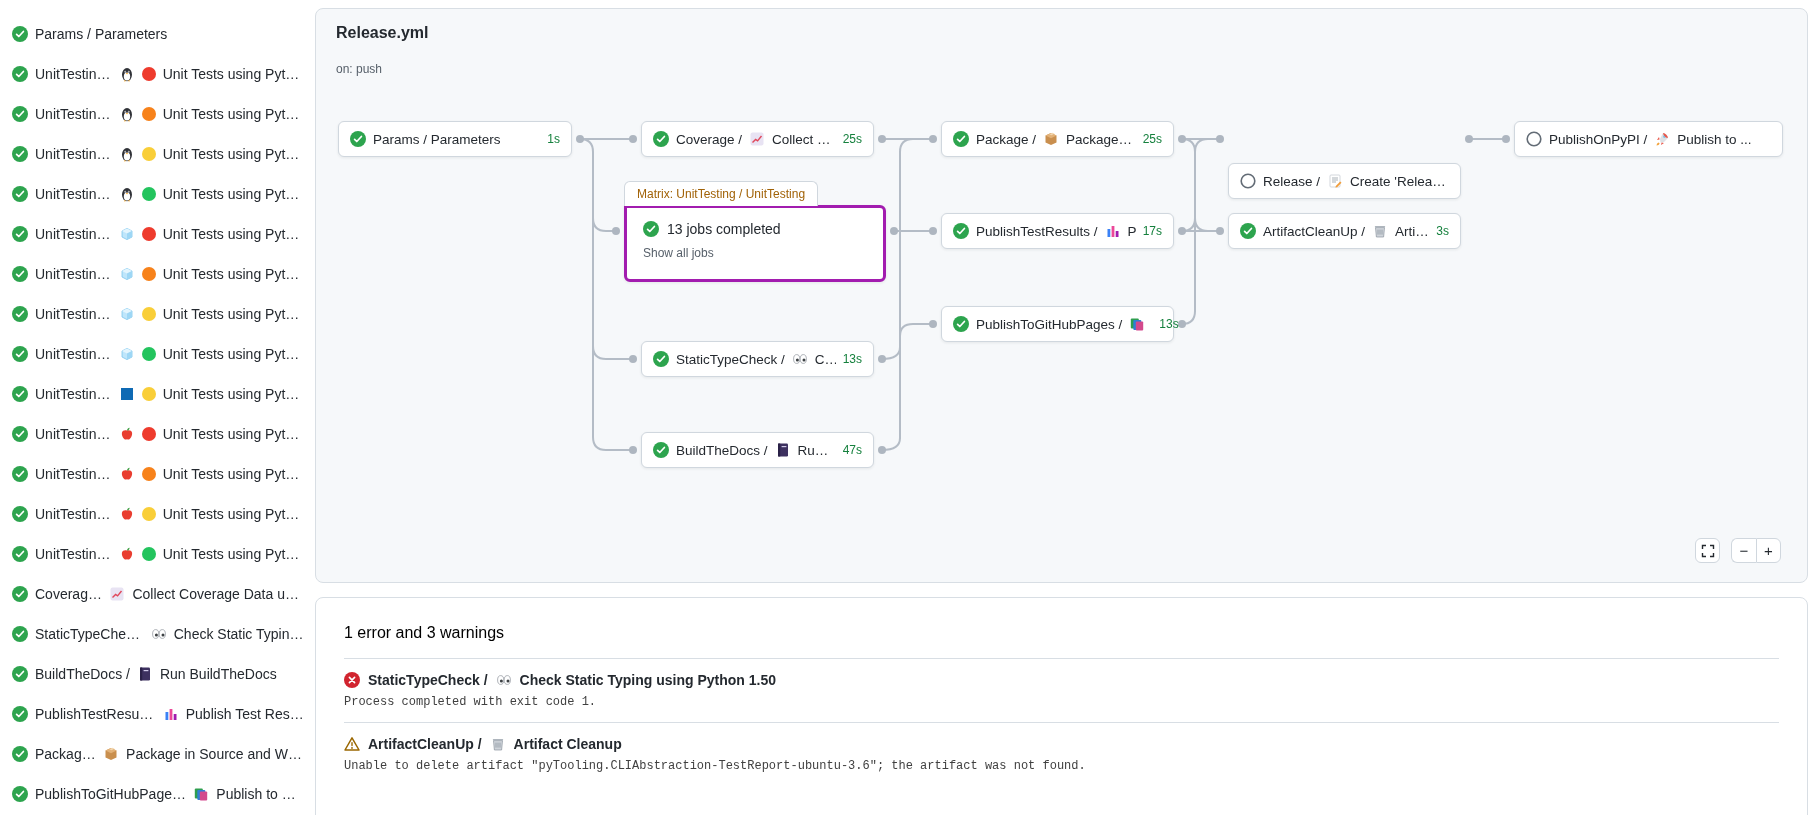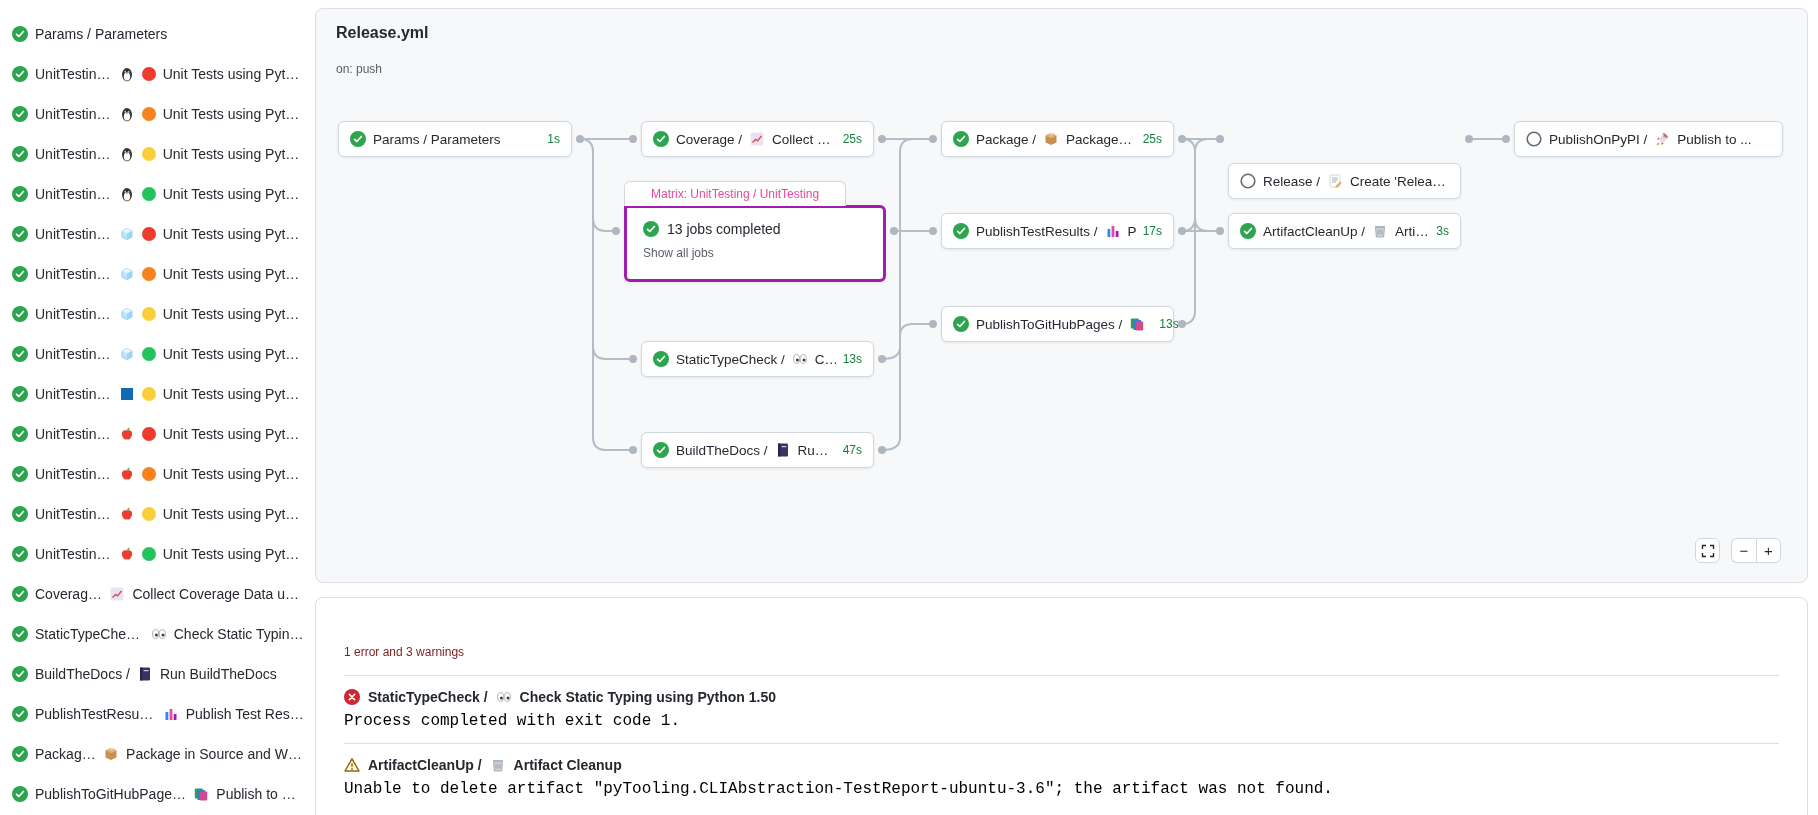--- a/index.html
+++ b/index.html
@@ -22,42 +22,42 @@
   .gtitle h1{margin:0;font-size:16px;font-weight:700;color:#24292f}
   .gtitle .trigger{margin-top:20px;font-size:12px;color:#57606a}
   .edges{position:absolute;left:0;top:0;width:1491px;height:573px}
   .node{position:absolute;height:36px;box-sizing:border-box;background:#fff;border:1px solid #d0d7de;border-radius:6px;
     box-shadow:0 1px 3px rgba(31,35,40,.08);display:flex;align-items:center;gap:7px;padding:0 11px;
     font-size:13.5px;white-space:nowrap;cursor:pointer}
   .n-name{flex:none}
   .n-step{overflow:hidden;text-overflow:ellipsis}
   .n-dur{margin-left:auto;flex:none;color:#15803d;font-size:12px}
   .matrix-tab{position:absolute;left:308px;top:172px;height:25px;box-sizing:border-box;background:#fff;
-    border:1px solid #d0d7de;border-bottom:none;border-radius:6px 6px 0 0;padding:0 26px;display:flex;align-items:center;
-    font-size:12px;color:#ec4899;z-index:2}
+    border:1px solid #d0d7de;border-bottom:none;border-radius:6px 6px 0 0;padding:0 12px;display:flex;align-items:center;
+    font-size:12px;color:#a16207;z-index:2}
   .matrix-body{position:absolute;left:308px;top:196px;width:262px;height:77px;box-sizing:border-box;background:#fff;
     border:3px solid #a21caf;border-radius:0 6px 6px 6px;box-shadow:0 1px 3px rgba(31,35,40,.08);
     padding:13px 16px;cursor:pointer}
   .matrix-row{display:flex;align-items:center;gap:8px;font-size:14px}
   .matrix-link{display:inline-block;margin-top:9px;font-size:12px;color:#57606a;text-decoration:none;cursor:pointer}
   .controls{position:absolute;right:26px;bottom:19px;display:flex;gap:11px;align-items:center}
   .ctl-btn{width:25px;height:25px;box-sizing:border-box;background:#fff;border:1px solid #d0d7de;border-radius:6px;
     display:flex;align-items:center;justify-content:center;font-size:15px;color:#24292f;cursor:pointer;padding:0}
   .ctl-pair{display:flex}
   .ctl-pair .ctl-btn:first-child{border-radius:6px 0 0 6px;border-right:none}
   .ctl-pair .ctl-btn:last-child{border-radius:0 6px 6px 0}
   
   .ann-card{position:absolute;left:315px;top:597px;width:1493px;height:400px;box-sizing:border-box;
     background:#fff;border:1px solid #d8dee4;border-radius:8px;padding:26px 28px}
   .ann-title{margin:0;font-size:16px;font-weight:700}
-  .ann-sub{margin-top:21px;font-size:12px;color:#7f1d1d}
+  .ann-sub{margin-top:0;font-size:16px;color:#000000}
   .ann-list{margin-top:16px}
   .ann-item{border-top:1px solid #d8dee4;padding:13px 0}
   .ann-head-row{display:flex;align-items:center;gap:8px;font-weight:700;font-size:14px;cursor:pointer}
-  .ann-msg{margin:7px 0 0 0;font-family:"Liberation Mono","DejaVu Sans Mono",monospace;font-size:16px;color:#000000;white-space:pre}
+  .ann-msg{margin:7px 0 0 0;font-family:"Liberation Mono","DejaVu Sans Mono",monospace;font-size:12px;color:#404040;white-space:pre}
 </style>
 </head>
 <body>
 
 <div class="sidebar">
     <div class="sb-row">
       <span class="i">
         <svg viewBox="0 0 16 16">
           <circle cx="8" cy="8" r="8" fill="#2da44e"></circle>
           <path d="M4.6 8.3l2.2 2.2 4.6-5" stroke="#fff" stroke-width="1.7" fill="none" stroke-linecap="round" stroke-linejoin="round"></path>

